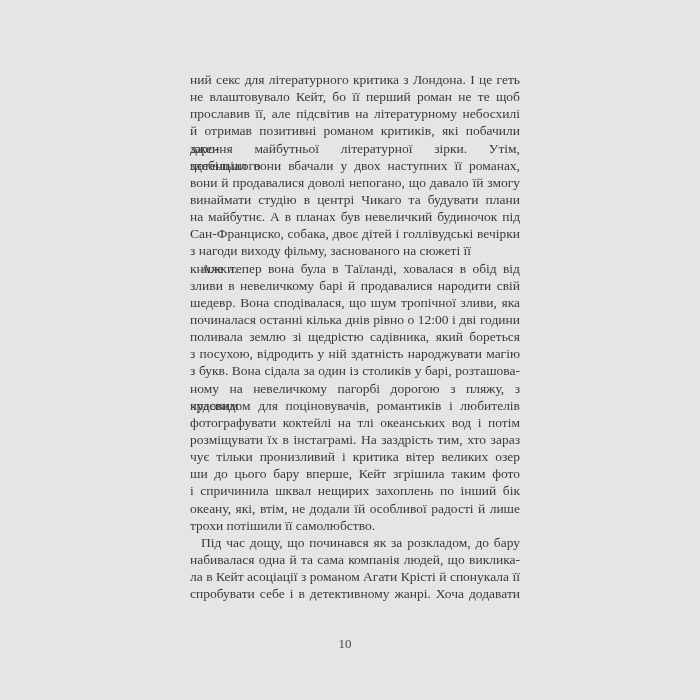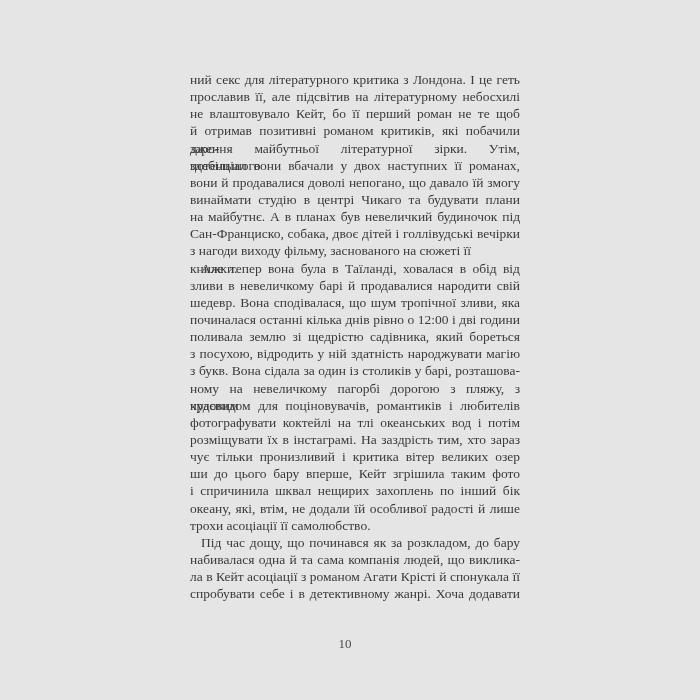--- a/index.html
+++ b/index.html
@@ -46,22 +46,22 @@
       color: #4a4a4a;
     }
   </style>
 </head>
 <body style="background: rgb(255, 255, 255);">
 
 <div class="book-page" style="background: #e5e5e5;">
   <div class="text-block" id="text-block" style="color: rgb(58, 58, 58);">
       <div class="paragraph">
         <div class="line">ний секс для літературного критика з Лондона. І це геть</div>
+        <div class="line">не влаштовувало Кейт, бо її перший роман не те щоб</div>
         <div class="line">прославив її, але підсвітив на літературному небосхилі</div>
-        <div class="line">не влаштовувало Кейт, бо її перший роман не те щоб</div>
         <div class="line">й отримав позитивні романом критиків, які побачили заро-</div>
         <div class="line">дження майбутньої літературної зірки. Утім, здебільшого</div>
         <div class="line">потенціал вони вбачали у двох наступних її романах,</div>
         <div class="line">вони й продавалися доволі непогано, що давало їй змогу</div>
         <div class="line">винаймати студію в центрі Чикаго та будувати плани</div>
         <div class="line">на майбутнє. А в планах був невеличкий будиночок під</div>
         <div class="line">Сан-Франциско, собака, двоє дітей і голлівудські вечірки</div>
         <div class="line flush">з нагоди виходу фільму, заснованого на сюжеті її книжки.</div>
       </div>
       <div class="paragraph">
@@ -73,21 +73,21 @@
         <div class="line">з посухою, відродить у ній здатність народжувати магію</div>
         <div class="line">з букв. Вона сідала за один із столиків у барі, розташова-</div>
         <div class="line">ному на невеличкому пагорбі дорогою з пляжу, з чудовим</div>
         <div class="line">краєвидом для поціновувачів, романтиків і любителів</div>
         <div class="line">фотографувати коктейлі на тлі океанських вод і потім</div>
         <div class="line">розміщувати їх в інстаграмі. На заздрість тим, хто зараз</div>
         <div class="line">чує тільки пронизливий і критика вітер великих озер</div>
         <div class="line">ши до цього бару вперше, Кейт згрішила таким фото</div>
         <div class="line">і спричинила шквал нещирих захоплень по інший бік</div>
         <div class="line">океану, які, втім, не додали їй особливої радості й лише</div>
-        <div class="line flush">трохи асоціації її самолюбство.</div>
+        <div class="line flush">трохи потішили її самолюбство.</div>
       </div>
       <div class="paragraph">
         <div class="line indent">Під час дощу, що починався як за розкладом, до бару</div>
         <div class="line">набивалася одна й та сама компанія людей, що виклика-</div>
         <div class="line">ла в Кейт асоціації з романом Агати Крісті й спонукала її</div>
         <div class="line">спробувати себе і в детективному жанрі. Хоча додавати</div>
       </div>
     </div>
   <div class="page-number" style="color: rgb(74, 74, 74);">10</div>
 </div>

